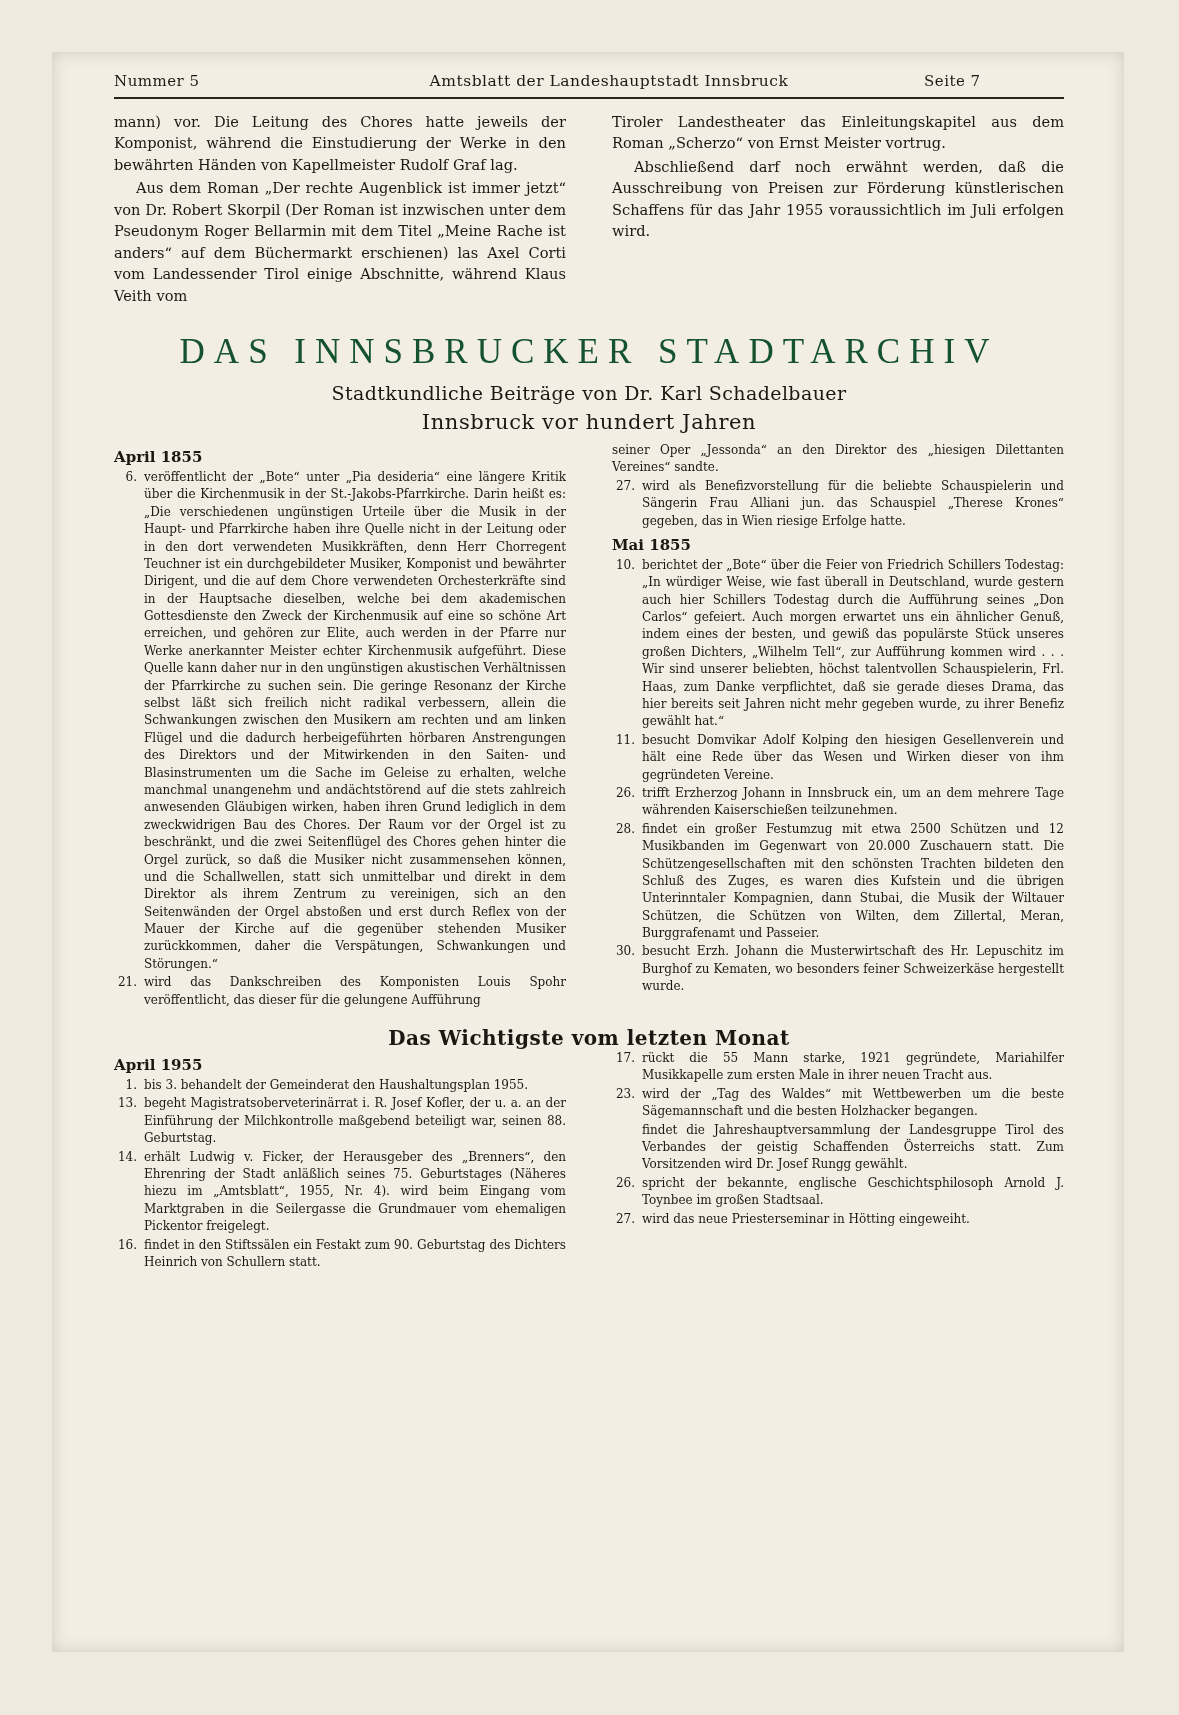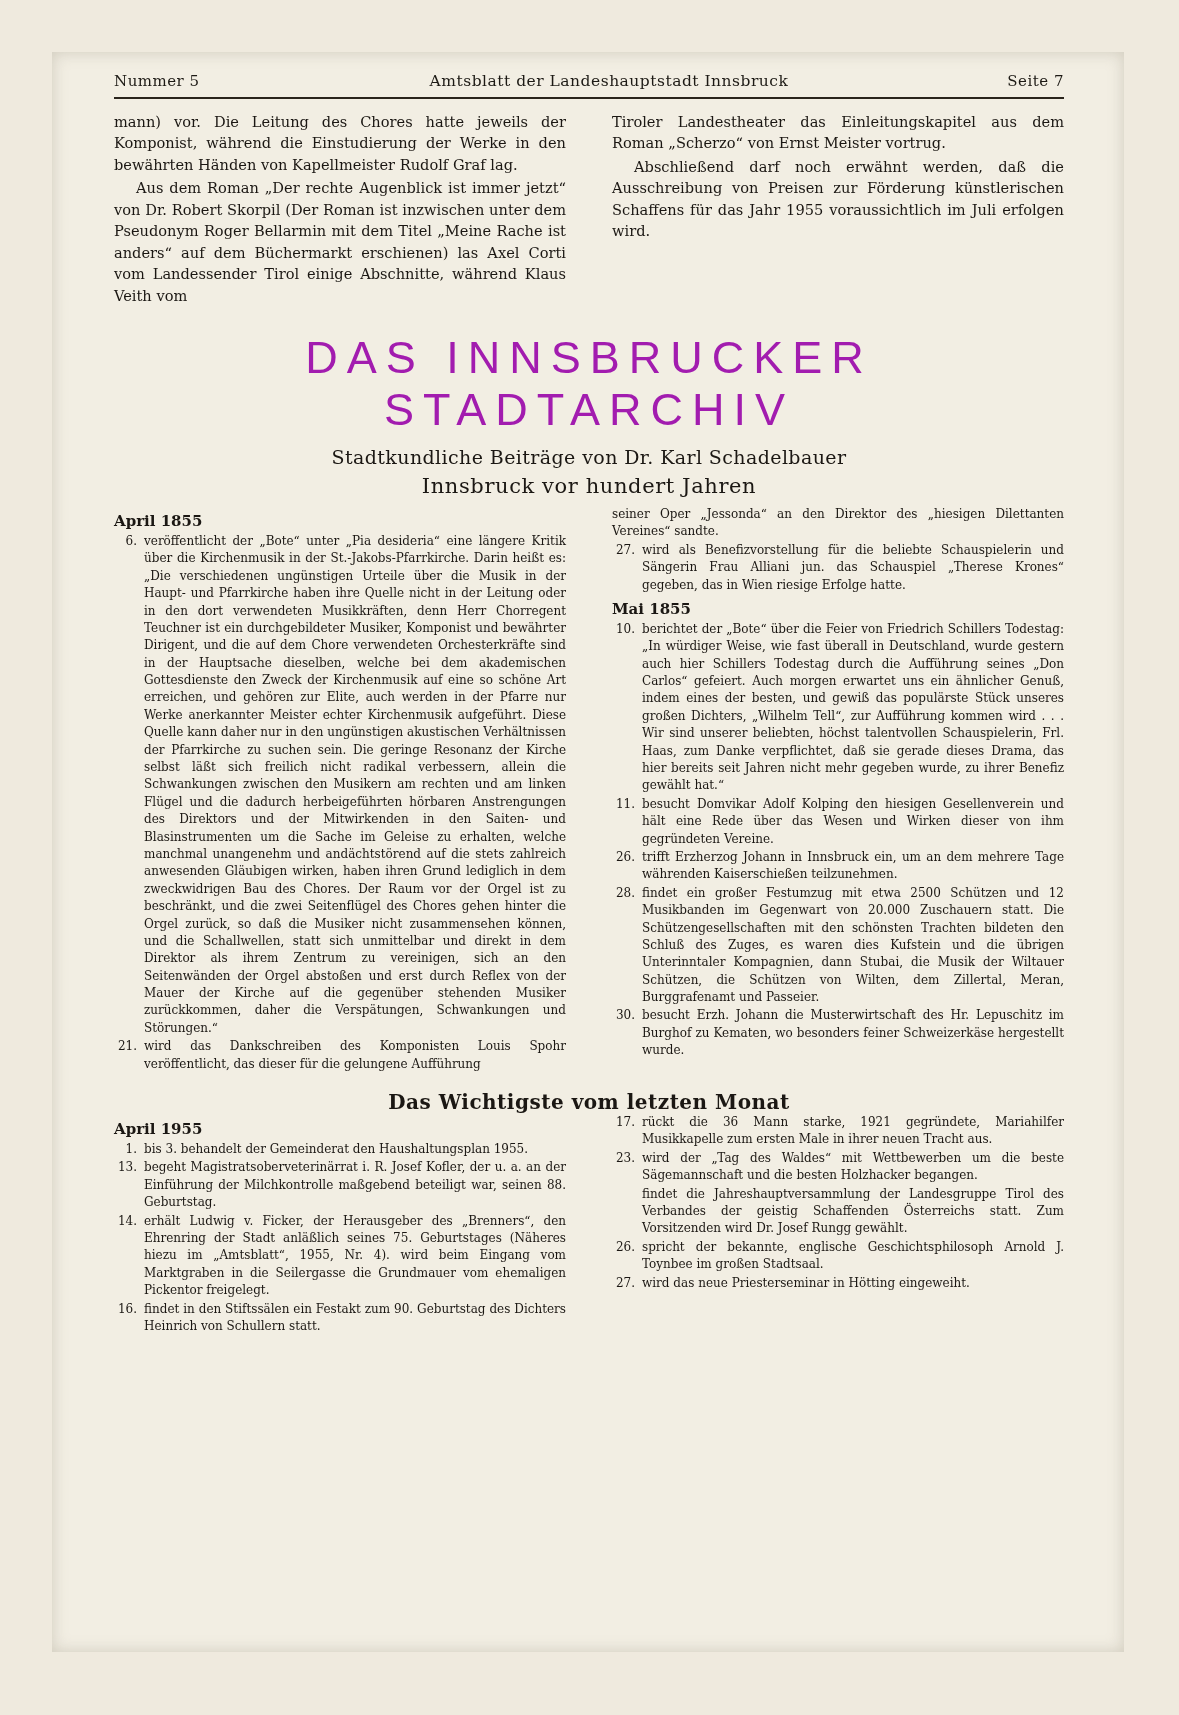--- a/index.html
+++ b/index.html
@@ -43,21 +43,21 @@
     letter-spacing: .5px;
     color: #1d1a15;
   }
   .runhead .center {
     flex: 1;
     text-align: center;
     font-size: 15.5px;
     margin-left: -10px;
   }
   .runhead .left { width: 190px; }
-  .runhead .right { width: 140px; text-align: right; }
+  .runhead .right { width: 140px; text-align: left; }
   .rule {
     border-top: 2px solid #2a241c;
     margin-top: 7px;
     margin-bottom: 12px;
   }
 
   
   .cols {
     display: flex;
     gap: 46px;
@@ -70,25 +70,25 @@
     text-align: justify;
     hyphens: auto;
   }
   .bodytext p { margin: 0 0 2px 0; }
   .indent { text-indent: 22px; }
 
   
   .bigtitle {
     margin-top: 24px;
     text-align: center;
-    font-family: Liberation Sans, sans-serif;
-    font-size: 45px;
+    font-family: Liberation Serif, serif;
+    font-size: 35px;
     letter-spacing: 9px;
     font-weight: 400;
-    color: #a21caf;
+    color: #14532d;
   }
   .subtitle {
     margin-top: 10px;
     text-align: center;
     font-family: "DejaVu Serif", serif;
     font-size: 19px;
     letter-spacing: .4px;
   }
   .subtitle2 {
     margin-top: 6px;
@@ -229,21 +229,21 @@
           </div>
           <div class="entry">
             <div class="num">16.</div>
             <div class="txt">findet in den Stiftssälen ein Festakt zum 90. Geburtstag des Dichters Heinrich von Schullern statt.</div>
           </div>
         </div>
 
         <div class="col">
           <div class="entry">
             <div class="num">17.</div>
-            <div class="txt">rückt die 36 Mann starke, 1921 gegründete, Mariahilfer Musikkapelle zum ersten Male in ihrer neuen Tracht aus.</div>
+            <div class="txt">rückt die 55 Mann starke, 1921 gegründete, Mariahilfer Musikkapelle zum ersten Male in ihrer neuen Tracht aus.</div>
           </div>
           <div class="entry">
             <div class="num">23.</div>
             <div class="txt">wird der „Tag des Waldes“ mit Wettbewerben um die beste Sägemannschaft und die besten Holzhacker begangen.</div>
           </div>
           <div class="entry">
             <div class="num"></div>
             <div class="txt">findet die Jahreshauptversammlung der Landesgruppe Tirol des Verbandes der geistig Schaffenden Österreichs statt. Zum Vorsitzenden wird Dr. Josef Rungg gewählt.</div>
           </div>
           <div class="entry">

